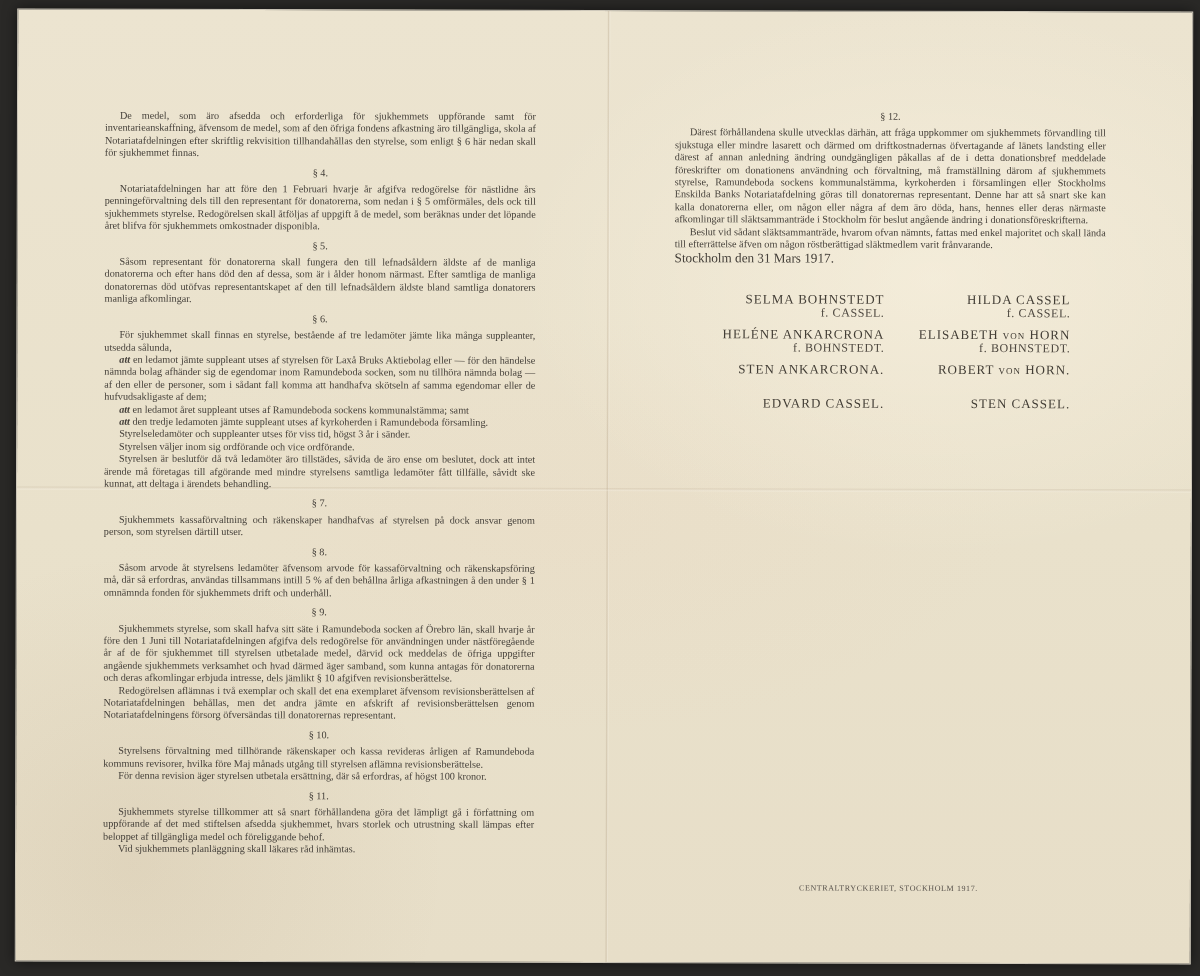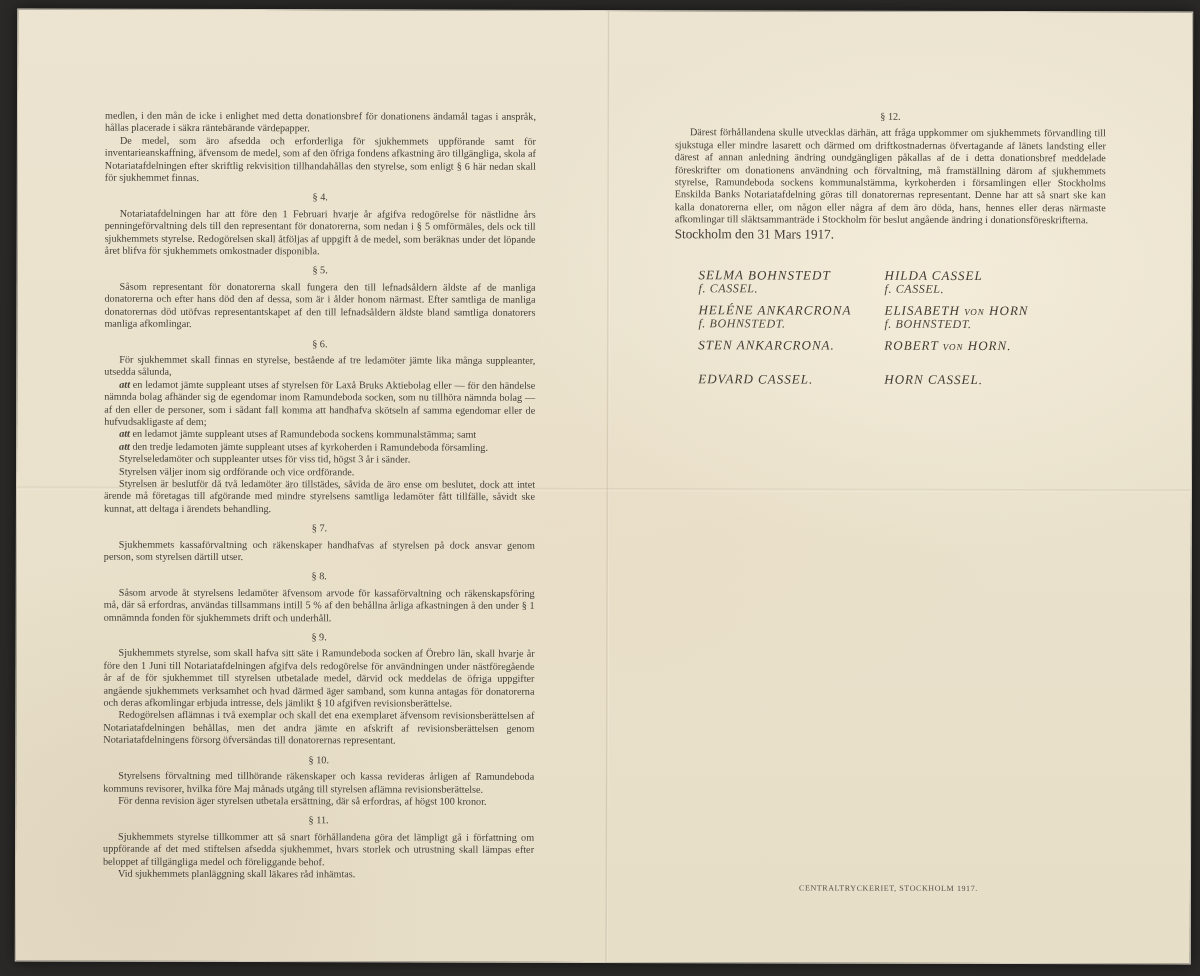--- a/index.html
+++ b/index.html
@@ -44,21 +44,21 @@
   }
   em.att { font-style: italic; font-weight: bold; }
   .dateline {
     margin: 15px 0 0 25px; text-align: left !important; text-indent: 0 !important;
     font-size: 13.2px; line-height: 16px; color: var(--ink, #45403a);
   }
   .sigs {
     display: grid; grid-template-columns: 1fr 1fr;
     width: 372px; margin: 25px 0 0 24px; row-gap: 9px;
   }
-  .sig { text-align: left; min-height: 25px; font-style: italic; }
+  .sig { text-align: right; min-height: 25px; }
   .sig .name {
     display: block; font-size: 13px; line-height: 15px;
     letter-spacing: 1px; font-variant: small-caps; color: #423d35;
   }
   .sig .sub {
     display: block; font-size: 12px; line-height: 9px;
     letter-spacing: 0.6px; color: #4d473f; margin-top: 2px;
   }
   .printer {
     position: absolute; left: 657px; top: 872px; width: 431px;
@@ -67,30 +67,29 @@
   }
 </style>
 </head>
 <body style="--paper: #e9e1cb; --ink: #45403a; --backdrop: #2a2927;">
 
 <div class="paper">
   <div class="fold-v"></div>
   <div class="fold-h"></div>
 
   <div class="col col-left">
-    <p>medlen, i den mån de icke i enlighet med detta donationsbref för donationens ändamål tagas i anspråk, hållas placerade i säkra räntebärande värdepapper.</p>
     <p class="ind">De medel, som äro afsedda och erforderliga för sjukhemmets uppförande samt för inventarieanskaffning, äfvensom de medel, som af den öfriga fondens afkastning äro tillgängliga, skola af Notariatafdelningen efter skriftlig rekvisition tillhandahållas den styrelse, som enligt § 6 här nedan skall för sjukhemmet finnas.</p>
     <h3 class="sect">§ 4.</h3>
     <p class="ind">Notariatafdelningen har att före den 1 Februari hvarje år afgifva redogörelse för nästlidne års penningeförvaltning dels till den representant för donatorerna, som nedan i § 5 omförmäles, dels ock till sjukhemmets styrelse. Redogörelsen skall åtföljas af uppgift å de medel, som beräknas under det löpande året blifva för sjukhemmets omkostnader disponibla.</p>
     <h3 class="sect">§ 5.</h3>
     <p class="ind">Såsom representant för donatorerna skall fungera den till lefnadsåldern äldste af de manliga donatorerna och efter hans död den af dessa, som är i ålder honom närmast.  Efter samtliga de manliga donatorernas död utöfvas representantskapet af den till lefnadsåldern äldste bland samtliga donatorers manliga afkomlingar.</p>
     <h3 class="sect">§ 6.</h3>
     <p class="ind">För sjukhemmet skall finnas en styrelse, bestående af tre ledamöter jämte lika många suppleanter, utsedda sålunda,</p>
     <p class="ind"><em class="att">att</em> <span>en ledamot jämte suppleant utses af styrelsen för Laxå Bruks Aktiebolag eller — för den händelse nämnda bolag afhänder sig de egendomar inom Ramundeboda socken, som nu tillhöra nämnda bolag — af den eller de personer, som i sådant fall komma att handhafva skötseln af samma egendomar eller de hufvudsakligaste af dem;</span></p>
-    <p class="ind"><em class="att">att</em> <span>en ledamot jämte suppleant utses af Ramundeboda sockens kommunalstämma; samt</span></p>
+    <p class="ind"><em class="att">att</em> <span>en ledamot året suppleant utses af Ramundeboda sockens kommunalstämma; samt</span></p>
     <p class="ind"><em class="att">att</em> <span>den tredje ledamoten jämte suppleant utses af kyrkoherden i Ramundeboda församling.</span></p>
     <p class="ind">Styrelseledamöter och suppleanter utses för viss tid, högst 3 år i sänder.</p>
     <p class="ind">Styrelsen väljer inom sig ordförande och vice ordförande.</p>
     <p class="ind">Styrelsen är beslutför då två ledamöter äro tillstädes, såvida de äro ense om beslutet, dock att intet ärende må företagas till afgörande med mindre styrelsens samtliga ledamöter fått tillfälle, såvidt ske kunnat, att deltaga i ärendets behandling.</p>
     <h3 class="sect">§ 7.</h3>
     <p class="ind">Sjukhemmets kassaförvaltning och räkenskaper handhafvas af styrelsen på dock ansvar genom person, som styrelsen därtill utser.</p>
     <h3 class="sect">§ 8.</h3>
     <p class="ind">Såsom arvode åt styrelsens ledamöter äfvensom arvode för kassaförvaltning och räkenskapsföring må, där så erfordras, användas tillsammans intill 5 % af den behållna årliga afkastningen å den under § 1 omnämnda fonden för sjukhemmets drift och underhåll.</p>
     <h3 class="sect">§ 9.</h3>
     <p class="ind">Sjukhemmets styrelse, som skall hafva sitt säte i Ramundeboda socken af Örebro län, skall hvarje år före den 1 Juni till Notariatafdelningen afgifva dels redogörelse för användningen under nästföregående år af de för sjukhemmet till styrelsen utbetalade medel, därvid ock meddelas de öfriga uppgifter angående sjukhemmets verksamhet och hvad därmed äger samband, som kunna antagas för donatorerna och deras afkomlingar erbjuda intresse, dels jämlikt § 10 afgifven revisionsberättelse.</p>
@@ -99,20 +98,21 @@
     <p class="ind">Styrelsens förvaltning med tillhörande räkenskaper och kassa revideras årligen af Ramundeboda kommuns revisorer, hvilka före Maj månads utgång till styrelsen aflämna revisionsberättelse.</p>
     <p class="ind">För denna revision äger styrelsen utbetala ersättning, där så erfordras, af högst 100 kronor.</p>
     <h3 class="sect">§ 11.</h3>
     <p class="ind">Sjukhemmets styrelse tillkommer att så snart förhållandena göra det lämpligt gå i författning om uppförande af det med stiftelsen afsedda sjukhemmet, hvars storlek och utrustning skall lämpas efter beloppet af tillgängliga medel och föreliggande behof.</p>
     <p class="ind">Vid sjukhemmets planläggning skall läkares råd inhämtas.</p>
   </div>
 
   <div class="col col-right">
     <h3 class="sect">§ 12.</h3>
     <p class="ind">Därest förhållandena skulle utvecklas därhän, att fråga uppkommer om sjukhemmets förvandling till sjukstuga eller mindre lasarett och därmed om driftkostnadernas öfvertagande af länets landsting eller därest af annan anledning ändring oundgängligen påkallas af de i detta donationsbref meddelade föreskrifter om donationens användning och förvaltning, må framställning därom af sjukhemmets styrelse, Ramundeboda sockens kommunalstämma, kyrkoherden i församlingen eller Stockholms Enskilda Banks Notariatafdelning göras till donatorernas representant.  Denne har att så snart ske kan kalla donatorerna eller, om någon eller några af dem äro döda, hans, hennes eller deras närmaste afkomlingar till släktsammanträde i Stockholm för beslut angående ändring i donationsföreskrifterna.</p>
+    <p class="ind">Beslut vid sådant släktsammanträde, hvarom ofvan nämnts, fattas med enkel majoritet och skall lända till efterrättelse äfven om någon röstberättigad släktmedlem varit frånvarande.</p>
 
     <p class="dateline">Stockholm den 31 Mars 1917.</p>
 
     <div class="sigs">
       <div class="sig">
         <span class="name">SELMA BOHNSTEDT</span>
         <span class="sub">f. CASSEL.</span>
       </div>
       <div class="sig">
         <span class="name">HILDA CASSEL</span>
@@ -129,19 +129,19 @@
       <div class="sig">
         <span class="name">STEN ANKARCRONA.</span>
       </div>
       <div class="sig">
         <span class="name">ROBERT von HORN.</span>
       </div>
       <div class="sig">
         <span class="name">EDVARD CASSEL.</span>
       </div>
       <div class="sig">
-        <span class="name">HORN CASSEL.</span>
+        <span class="name">STEN CASSEL.</span>
       </div>
     </div>
   </div>
 
   <div class="printer">CENTRALTRYCKERIET, STOCKHOLM 1917.</div>
 </div>
 
 </body></html>

